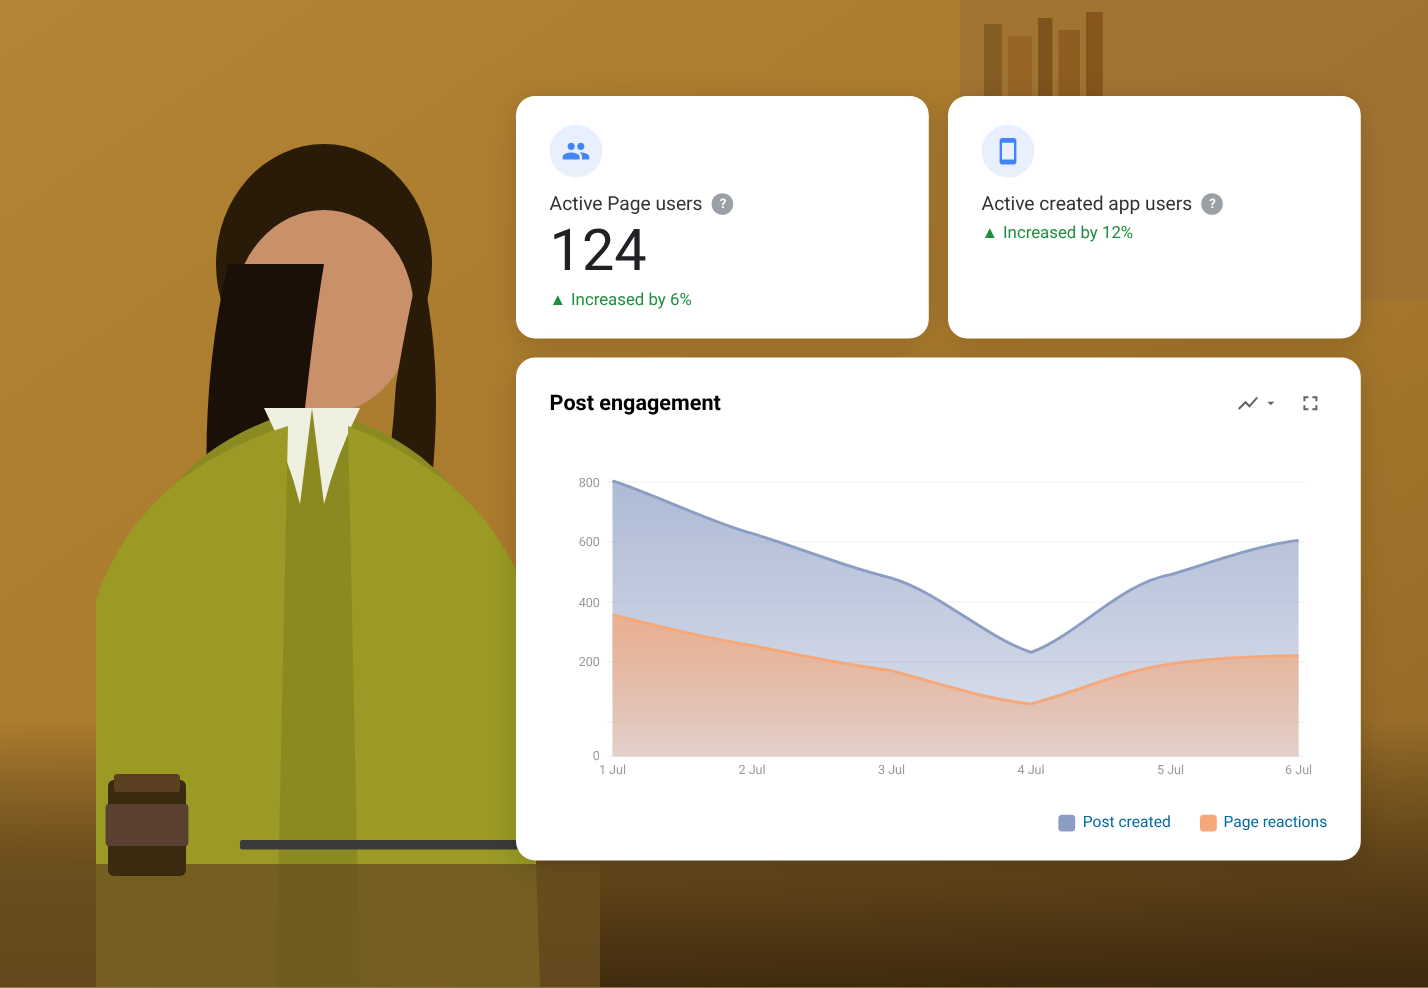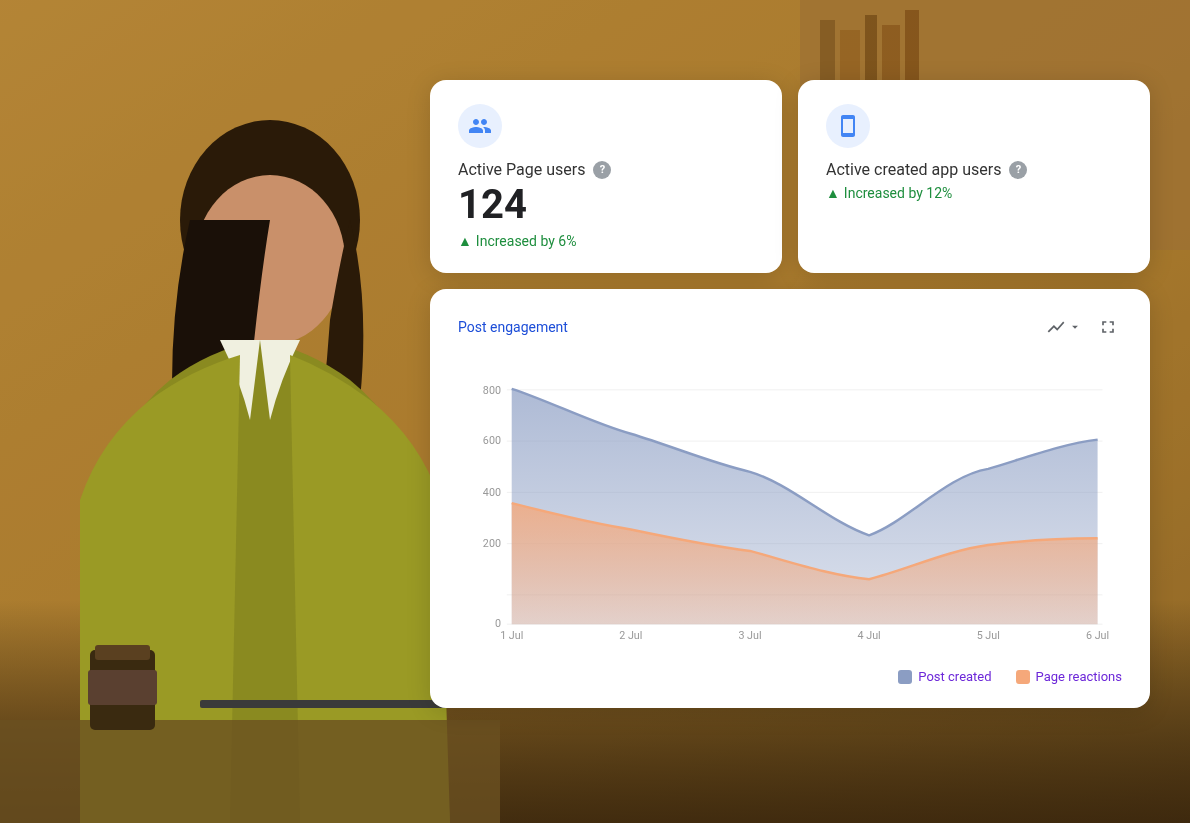--- a/index.html
+++ b/index.html
@@ -29,21 +29,21 @@
         radial-gradient(ellipse at 10% 60%, rgba(150,110,40,0.95) 0%, transparent 50%),
         radial-gradient(ellipse at 50% 80%, rgba(100,80,30,0.8) 0%, transparent 40%),
         linear-gradient(180deg, #3a2e18 0%, #8b6520 25%, #c8a050 50%, #a07830 75%, #5a4020 100%);
     }
 
     
     .cards-area {
       position: absolute;
       top: 80px;
       left: 430px;
-      right: 40px;
+      right: 56px;
       z-index: 10;
       display: flex;
       flex-direction: column;
       gap: 16px;
     }
 
     .top-cards {
       display: flex;
       gap: 16px;
     }
@@ -93,22 +93,22 @@
       font-size: 11px;
       font-weight: bold;
       display: flex;
       align-items: center;
       justify-content: center;
       cursor: pointer;
       flex-shrink: 0;
     }
 
     .card-value {
-      font-size: 40px;
-      font-weight: 700;
+      font-size: 48px;
+      font-weight: 400;
       color: #202124;
       line-height: 1;
       margin-bottom: 8px;
     }
 
     .card-trend {
       display: flex;
       align-items: center;
       gap: 4px;
       font-size: 14px;
@@ -129,23 +129,23 @@
     }
 
     .chart-header {
       display: flex;
       align-items: center;
       justify-content: space-between;
       margin-bottom: 16px;
     }
 
     .chart-title {
-      font-size: 14px;
-      font-weight: 400;
-      color: #1d4ed8;
+      font-size: 18px;
+      font-weight: 700;
+      color: #000000;
     }
 
     .chart-controls {
       display: flex;
       align-items: center;
       gap: 8px;
     }
 
     .chart-btn {
       background: none;
@@ -176,21 +176,21 @@
       gap: 24px;
       margin-top: 12px;
       align-items: center;
     }
 
     .legend-item {
       display: flex;
       align-items: center;
       gap: 6px;
       font-size: 13px;
-      color: #6d28d9;
+      color: #0369a1;
     }
 
     .legend-dot {
       width: 14px;
       height: 14px;
       border-radius: 3px;
     }
 
     .legend-dot.blue { background: #8b9dc3; }
     .legend-dot.orange { background: #f5a87a; }

